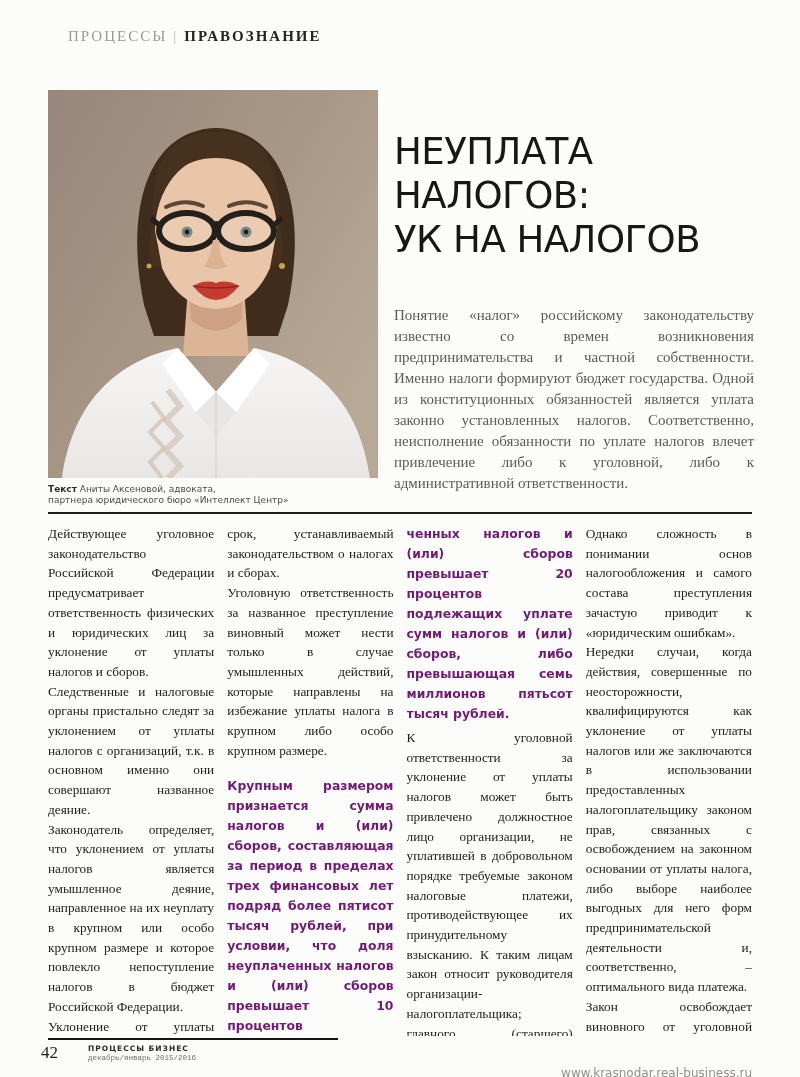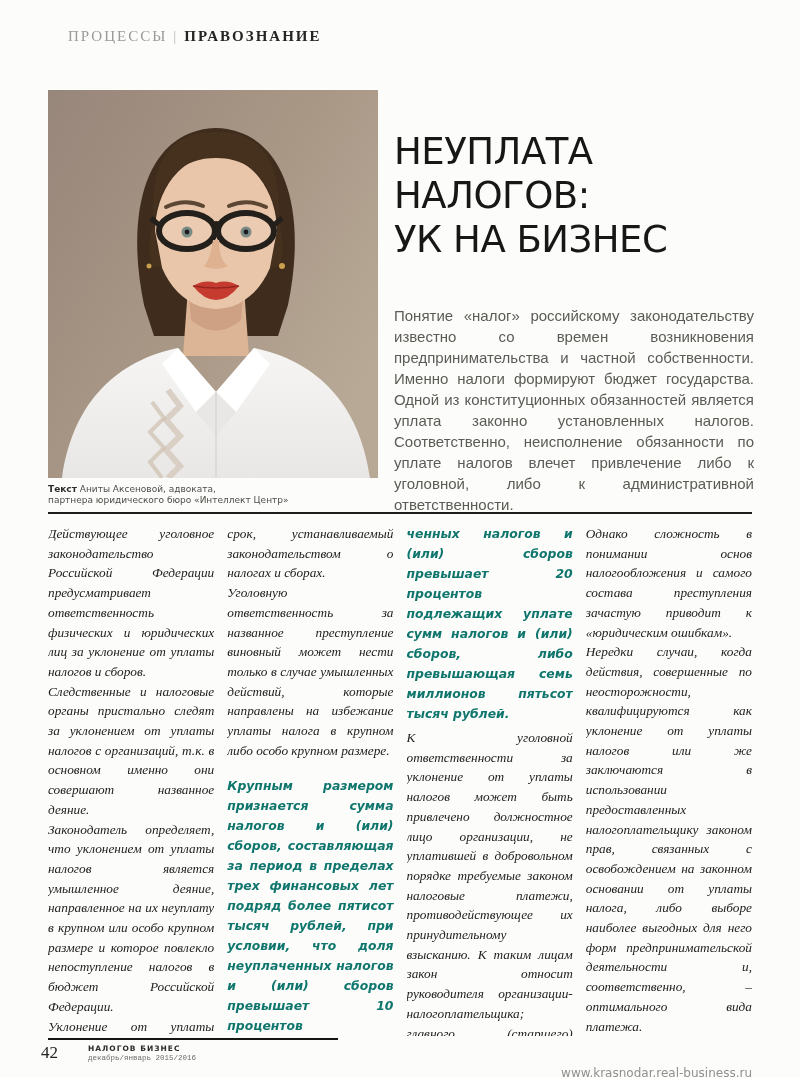--- a/index.html
+++ b/index.html
@@ -10,35 +10,35 @@
           letter-spacing:2px;color:#9a9a98;}
   .kicker .sec{color:#9a9a98;font-weight:400;margin-left:20px;}
   .kicker .div{color:#b9b9b7;margin:0 6px;}
   .kicker .sub{color:#252523;font-weight:700;text-align:right;}
   
   .photo{position:absolute;left:48px;top:90px;width:330px;height:388px;overflow:hidden;}
   
   .title{position:absolute;left:394px;top:130px;width:366px;font-family:"DejaVu Sans",sans-serif;
          font-weight:400;font-size:37px;line-height:44px;color:#171715;letter-spacing:-0.5px;}
   
-  .lead{position:absolute;left:394px;top:305px;width:360px;font-family:Liberation Sans, sans-serif;
+  .lead{position:absolute;left:394px;top:305px;width:360px;font-family:Liberation Serif, serif;
         font-size:15px;line-height:21px;color:#5b5b56;text-align:justify;}
   
   .caption{position:absolute;left:48px;top:484px;font-family:"DejaVu Sans",sans-serif;
            font-size:9px;line-height:11px;color:#4c4c48;}
   .caption .b{font-weight:700;color:#2e2e2b;}
   
   .rule{position:absolute;left:48px;top:512px;width:704px;border-top:2px solid #1d1d1b;}
   
   .cols{position:absolute;left:48px;top:524px;width:704px;height:512px;display:flex;gap:13px;}
-  .col{flex:1;overflow:hidden;font-style:italic;}
+  .col{flex:1;overflow:hidden;}
   .col p{margin:0;font-family:"Liberation Serif",serif;font-size:13.3px;line-height:19.7px;
          color:#23221f;text-align:justify;}
   .col p.em{font-family:"DejaVu Sans",sans-serif;font-weight:700;font-size:12.4px;line-height:20px;
-            color:#0f766e;}
+            color:#701a75;}
   .col p.gap-top{margin-top:16px;}
   .col p.gap-sm{margin-top:4px;}
   
   .f-rule{position:absolute;left:48px;top:1038px;width:290px;border-top:2px solid #151513;}
   .f-page{position:absolute;left:41px;top:1043px;font-family:"Liberation Serif",serif;
           font-size:17px;color:#222220;}
   .f-mag{position:absolute;left:88px;top:1044px;font-family:"DejaVu Sans",sans-serif;}
   .f-mag .name{font-size:7.5px;font-weight:700;letter-spacing:1px;color:#2b2b29;}
   .f-mag .issue{font-size:7.5px;color:#6d6d6b;margin-top:1px;font-family:Liberation Mono, monospace;}
   .f-site{position:absolute;right:48px;top:1066px;font-family:"DejaVu Sans",sans-serif;
@@ -110,21 +110,21 @@
       <path d="M168 302 L168 388" stroke="#dddbda" stroke-width="2"></path>
 
       <path d="M120 300 L132 316 L118 330 L132 346 L118 360 L132 376 L120 388" stroke="#d9cfc4" stroke-width="6" fill="none"></path>
       <path d="M104 312 L116 328 L102 342 L116 358 L102 372 L114 388" stroke="#cdbfae" stroke-width="4" fill="none" opacity="0.7"></path>
     </svg>
   </div>
 
   <div class="title">
     <div>НЕУПЛАТА</div>
     <div>НАЛОГОВ:</div>
-    <div>УК НА БИЗНЕС</div>
+    <div>УК НА НАЛОГОВ</div>
   </div>
 
   <div class="lead">Понятие «налог» российскому законодательству известно со времен возникновения предпринимательства и частной собственности. Именно налоги формируют бюджет государства. Одной из конституционных обязанностей является уплата законно установленных налогов. Соответственно, неисполнение обязанности по уплате налогов влечет привлечение либо к уголовной, либо к административной ответственности.</div>
 
   <div class="caption">
     <span class="b">Текст</span><span> Аниты Аксеновой, адвоката,</span>
     <div>партнера юридического бюро «Интеллект Центр»</div>
   </div>
 
   <div class="rule"></div>
@@ -151,18 +151,18 @@
       <p>Однако сложность в понимании основ налогообложения и самого состава преступления зачастую приводит к «юридическим ошибкам».</p>
       <p>Нередки случаи, когда действия, совершенные по неосторожности, квалифицируются как уклонение от уплаты налогов или же заключаются в использовании предоставленных налогоплательщику законом прав, связанных с освобождением на законном основании от уплаты налога, либо выборе наиболее выгодных для него форм предпринимательской деятельности и, соответственно, – оптимального вида платежа.</p>
       <p>Закон освобождает виновного от уголовной ответственности в случаях совершения им преступления впервые и уплаты в полном объеме суммы недоимки, а также соответствующих пеней и штрафов.</p>
 
     </div>
   </div>
 
   <div class="f-rule"></div>
   <div class="f-page">42</div>
   <div class="f-mag">
-    <div class="name">НАЛОГОВ БИЗНЕС</div>
+    <div class="name">ПРОЦЕССЫ БИЗНЕС</div>
     <div class="issue">декабрь/январь 2015/2016</div>
   </div>
   <div class="f-site">www.krasnodar.real-business.ru</div>
 
 </div>
 
 </body></html>

